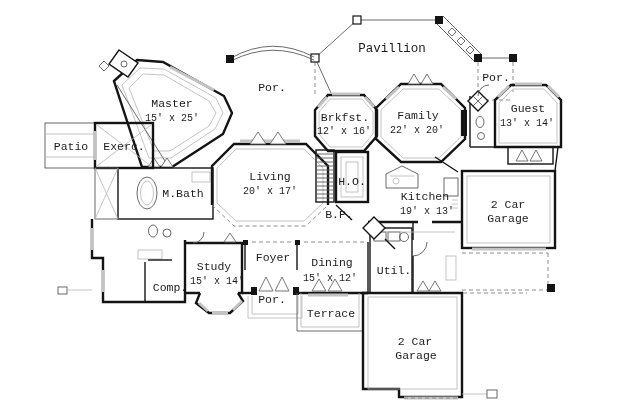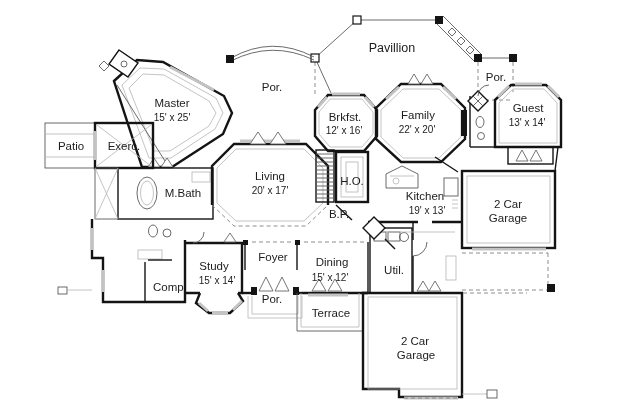--- a/index.html
+++ b/index.html
@@ -1,17 +1,17 @@
 <!DOCTYPE html>
 <html><head>
 <meta charset="utf-8">
 <style>
   html,body { margin:0; padding:0; background:#fff; }
   .stage { width:620px; height:415px; position:relative; background:#ffffff; overflow:hidden;
-           font-family:Liberation Sans, sans-serif; }
+           font-family:Liberation Mono, monospace; }
   svg { display:block; }
   
   .wall   { stroke:#141414; stroke-width:2.4; fill:none; stroke-linejoin:miter; }
   .wallth { stroke:#141414; stroke-width:1.4; fill:none; }
   .thin   { stroke:#5a5a5a; stroke-width:0.9; fill:none; }
   .lite   { stroke:#b5b5b5; stroke-width:0.8; fill:none; }
   .win    { stroke:#c3c3c3; stroke-width:3;   fill:none; }
   .dash   { stroke:#828282; stroke-width:0.9; fill:none; stroke-dasharray:4 3; }
   .tri    { fill:#ffffff; stroke:#666; stroke-width:0.9; }
   .postb  { fill:#141414; }

